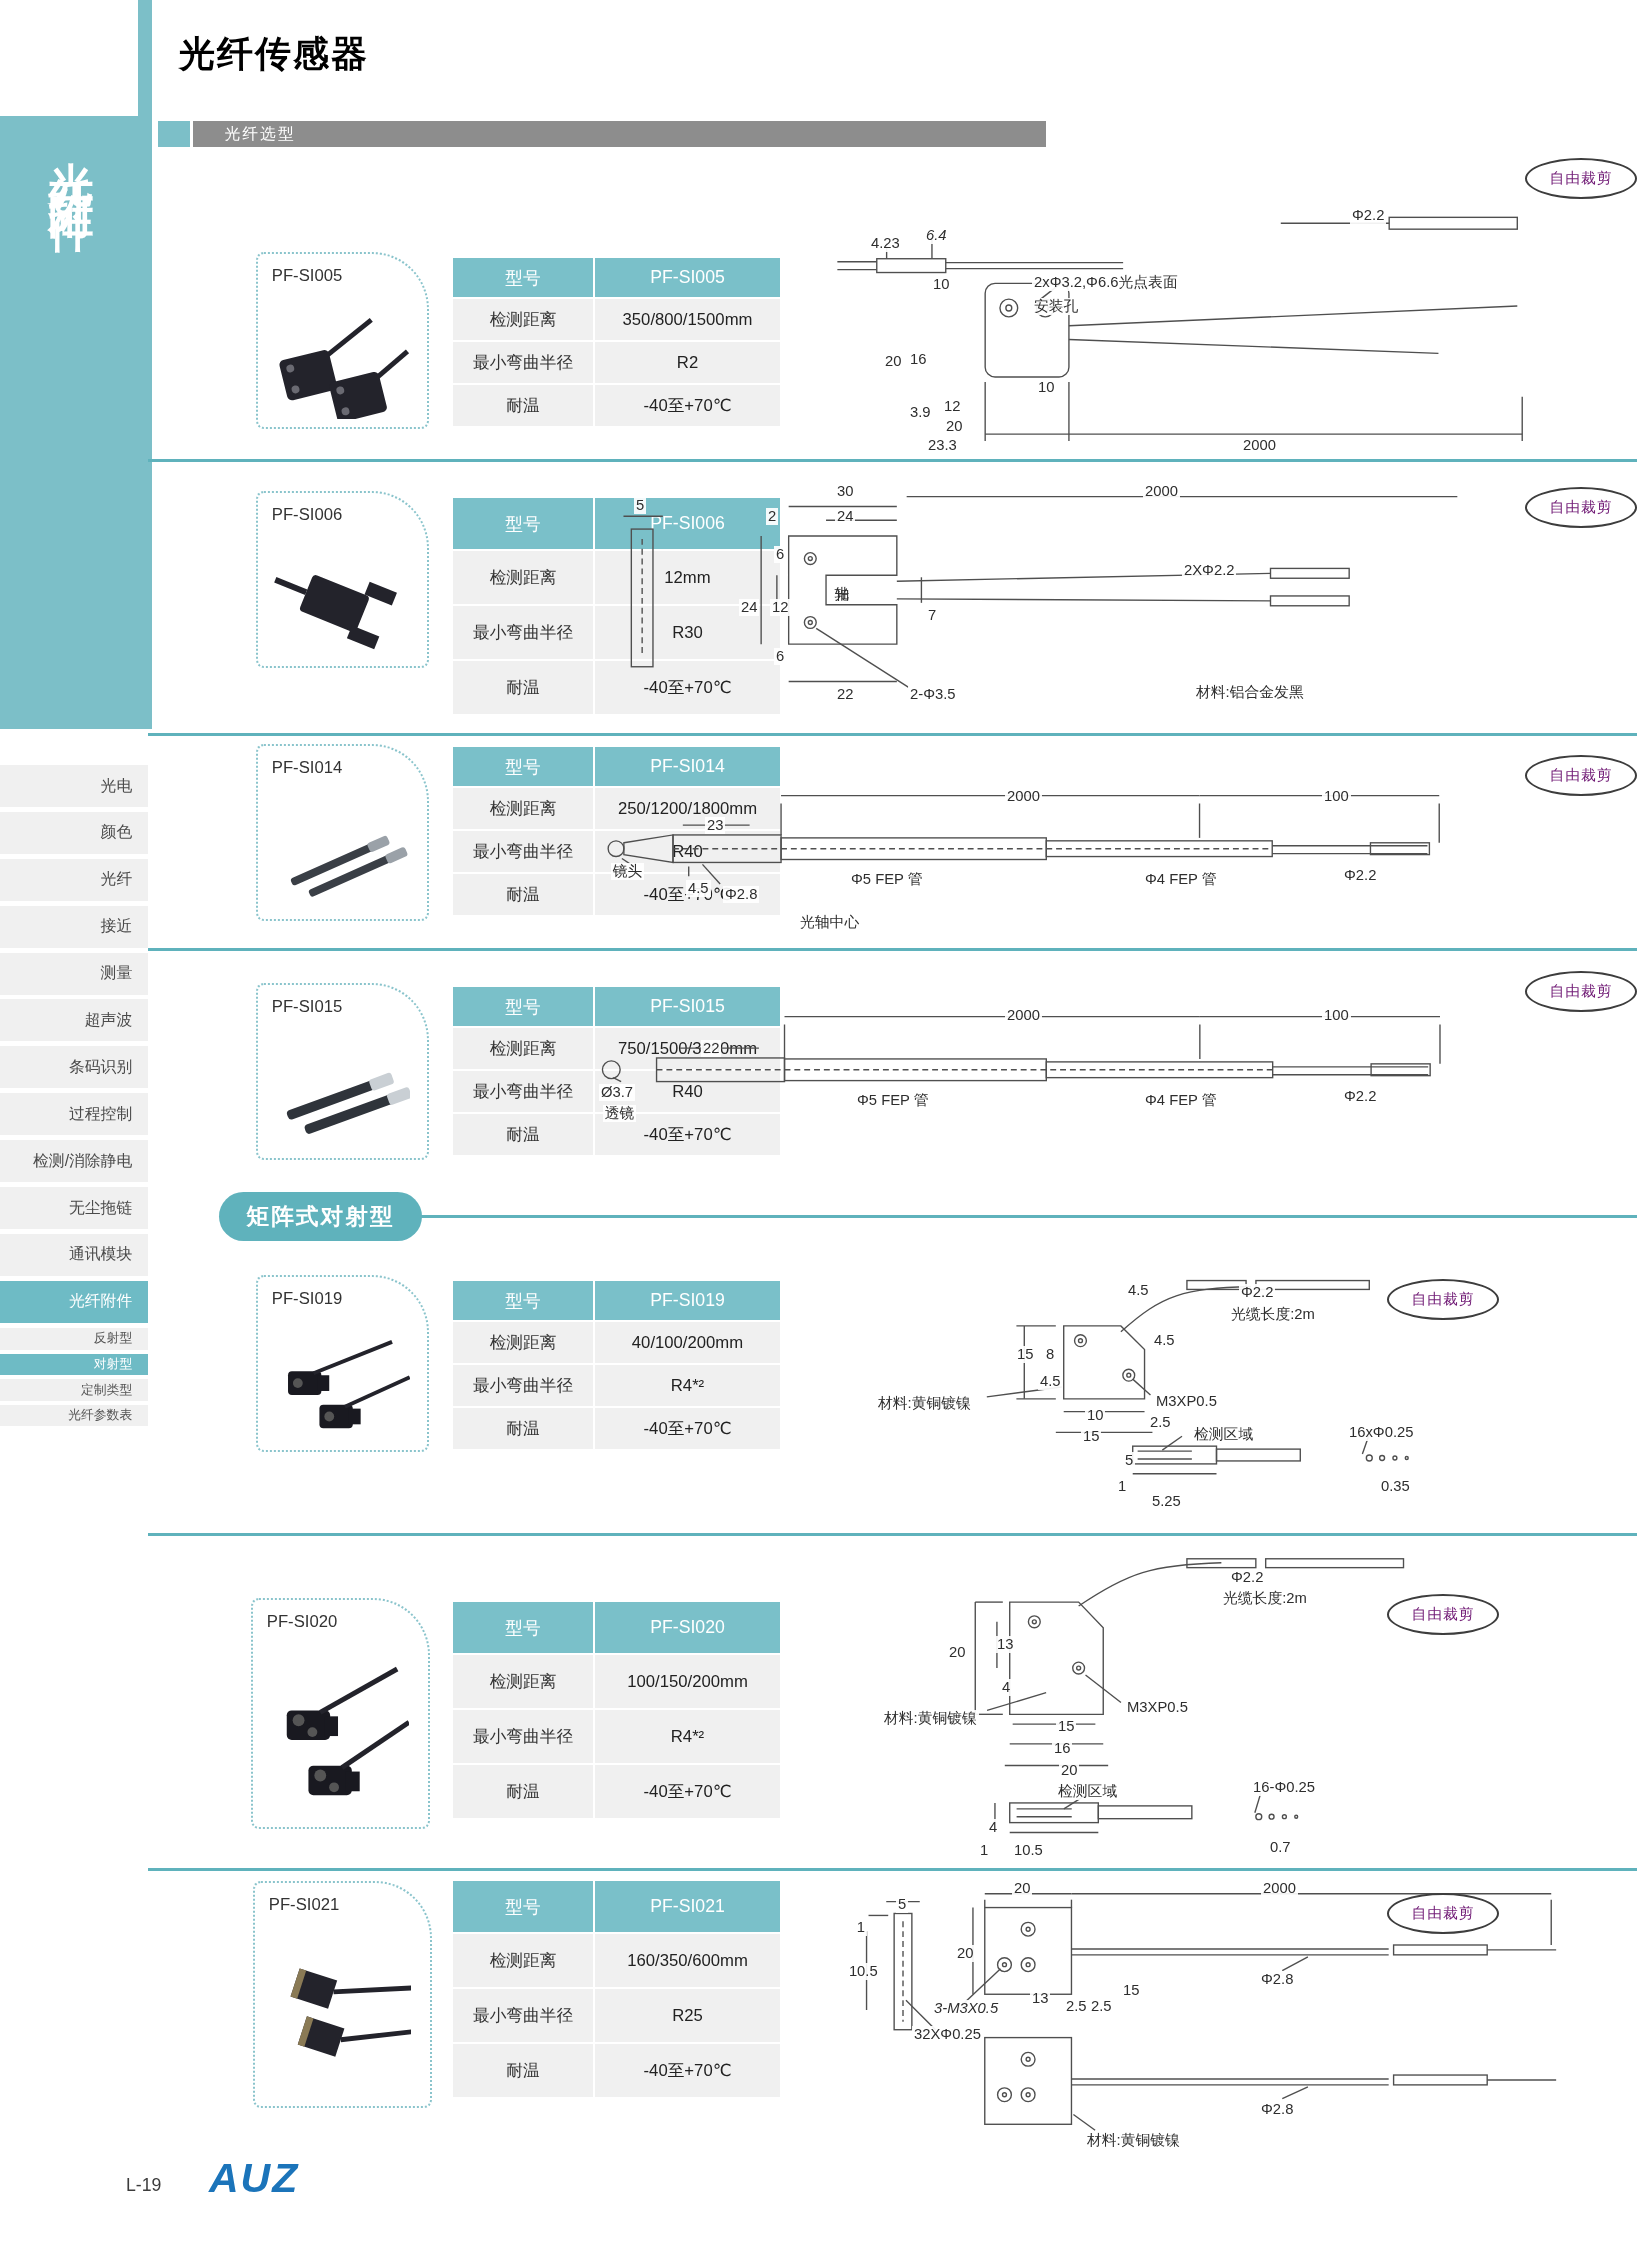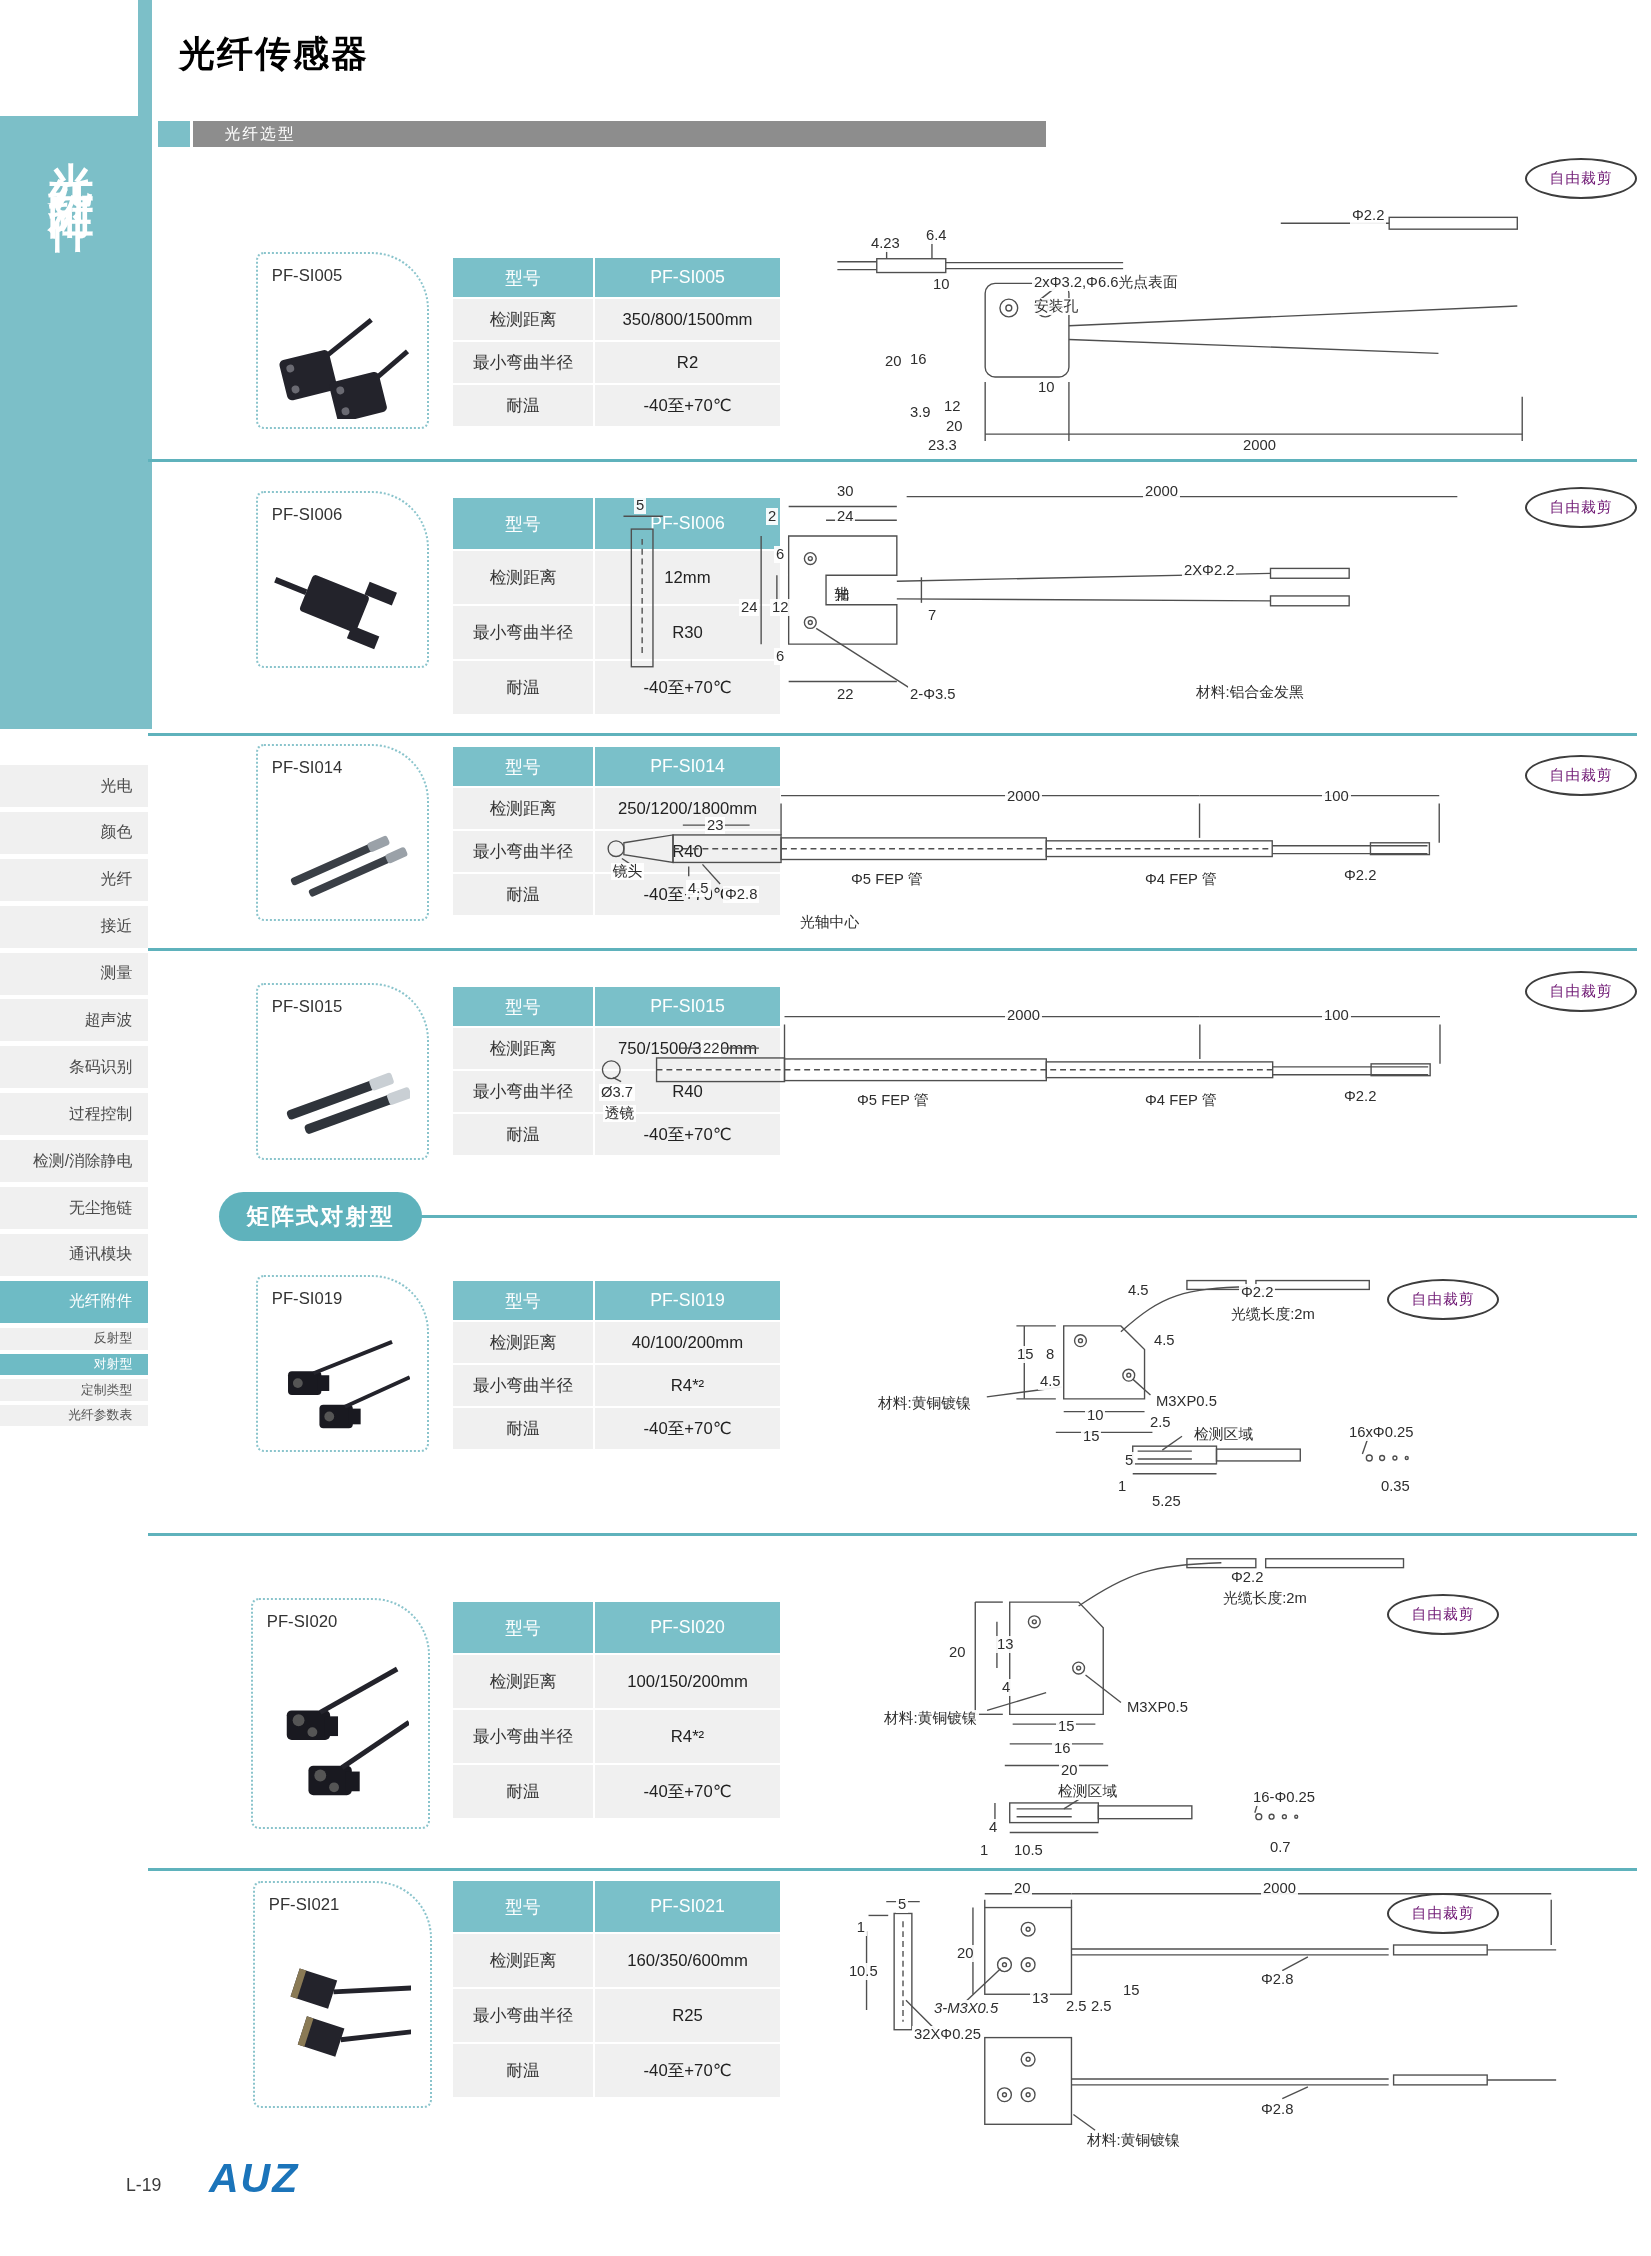--- a/index.html
+++ b/index.html
@@ -184,21 +184,21 @@
       <line x1="485" y1="168" x2="940" y2="148"></line>
         <line x1="485" y1="182" x2="860" y2="196"></line>
       <line x1="700" y1="64" x2="810" y2="64"></line>
         <rect x="810" y="58" width="130" height="12"></rect>
       <line x1="400" y1="225" x2="400" y2="285"></line>
         <line x1="485" y1="225" x2="485" y2="285"></line>
       <line x1="400" y1="278" x2="945" y2="278"></line>
         <line x1="945" y1="240" x2="945" y2="285"></line>
     </svg>
   <span class="dim" style="left: 278px; top: 75px;">4.23</span>
-      <span class="dim" style="left: 333px; top: 67px;">6.4</span>
+      <span class="dim" style="left: 333px; top: 67px; font-style: italic;">6.4</span>
       <span class="dim" style="left: 340px; top: 116px;">10</span>
       <span class="dim" style="left: 441px; top: 114px;">2xΦ3.2,Φ6.6光点表面</span>
       <span class="dim" style="left: 441px; top: 138px;">安装孔</span>
       <span class="dim" style="left: 759px; top: 47px;">Φ2.2</span>
       <span class="dim" style="left: 292px; top: 193px;">20</span>
       <span class="dim" style="left: 317px; top: 191px;">16</span>
       <span class="dim" style="left: 445px; top: 219px;">10</span>
       <span class="dim" style="left: 301px; top: 244px; margin-left: 16px;">3.9</span>
       <span class="dim" style="left: 351px; top: 238px;">12</span>
       <span class="dim" style="left: 353px; top: 258px;">20</span>
@@ -567,21 +567,21 @@
       <span class="dim" style="left: 384px; top: 45px;">光缆长度:2m</span>
       <span class="dim" style="left: 110px; top: 99px;">20</span>
       <span class="dim" style="left: 158px; top: 91px;">13</span>
       <span class="dim" style="left: 163px; top: 134px;">4</span>
       <span class="dim" style="left: 45px; top: 165px;">材料:黄铜镀镍</span>
       <span class="dim" style="left: 288px; top: 154px;">M3XP0.5</span>
       <span class="dim" style="left: 219px; top: 173px;">15</span>
       <span class="dim" style="left: 215px; top: 195px;">16</span>
       <span class="dim" style="left: 222px; top: 217px;">20</span>
       <span class="dim" style="left: 219px; top: 238px;">检测区域</span>
-      <span class="dim" style="left: 414px; top: 234px; margin-top: 10px;">16-Φ0.25</span>
+      <span class="dim" style="left: 414px; top: 234px;">16-Φ0.25</span>
       <span class="dim" style="left: 150px; top: 274px;">4</span>
       <span class="dim" style="left: 141px; top: 297px;">1</span>
       <span class="dim" style="left: 175px; top: 297px;">10.5</span>
       <span class="dim" style="left: 431px; top: 294px;">0.7</span>
     </div>
   <div class="abs badge" style="left:1387px;top:1594px;">
     <span>自由裁剪</span>
   </div>
   <div class="abs divider" style="top:1868px;"></div>
 

